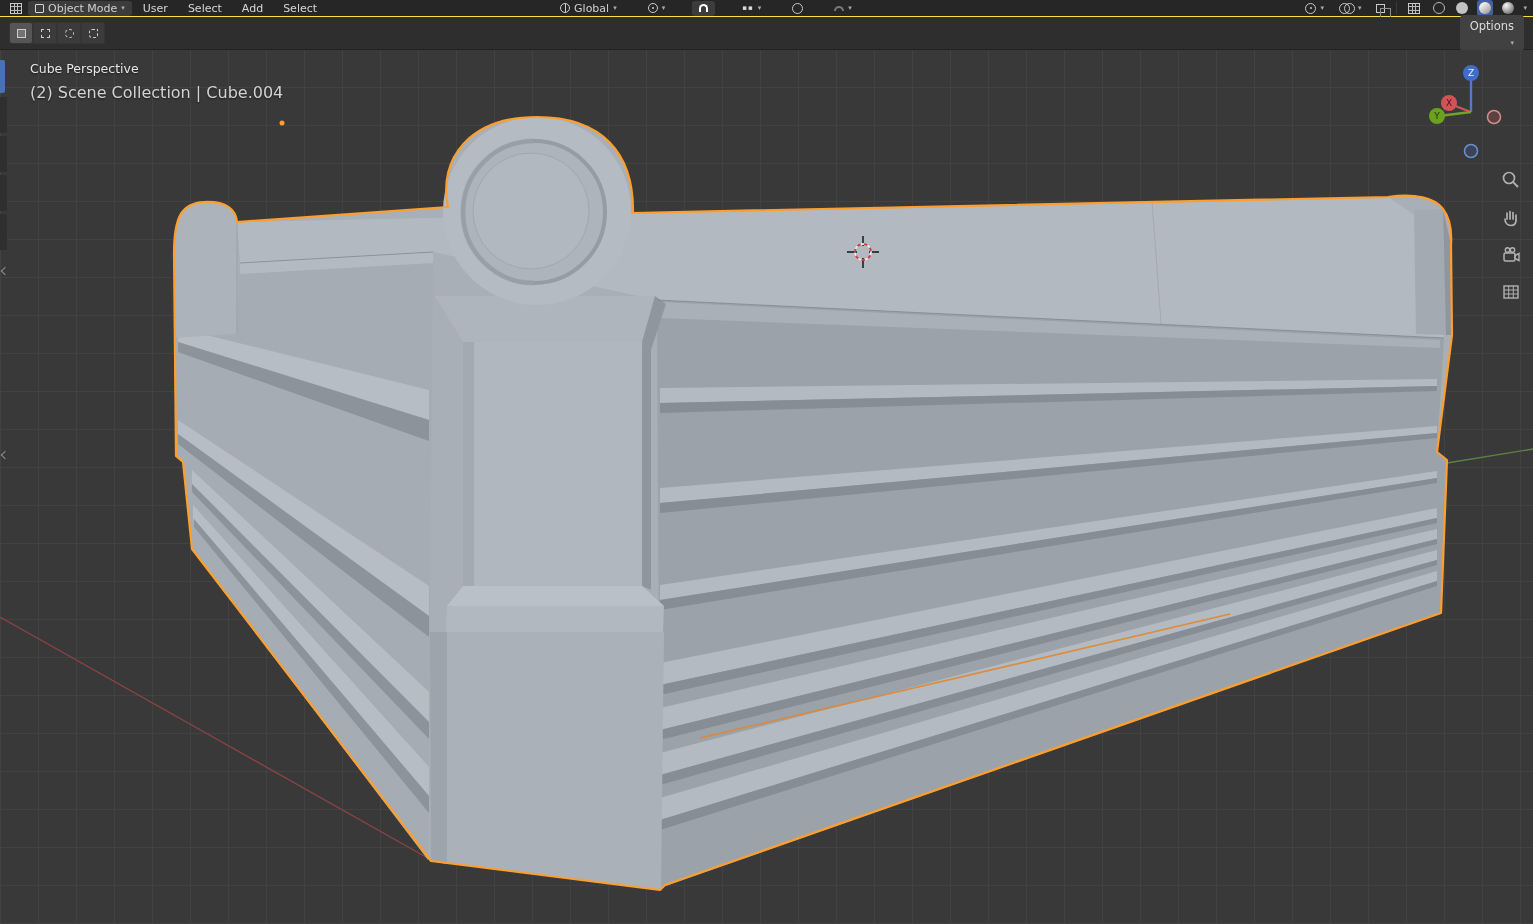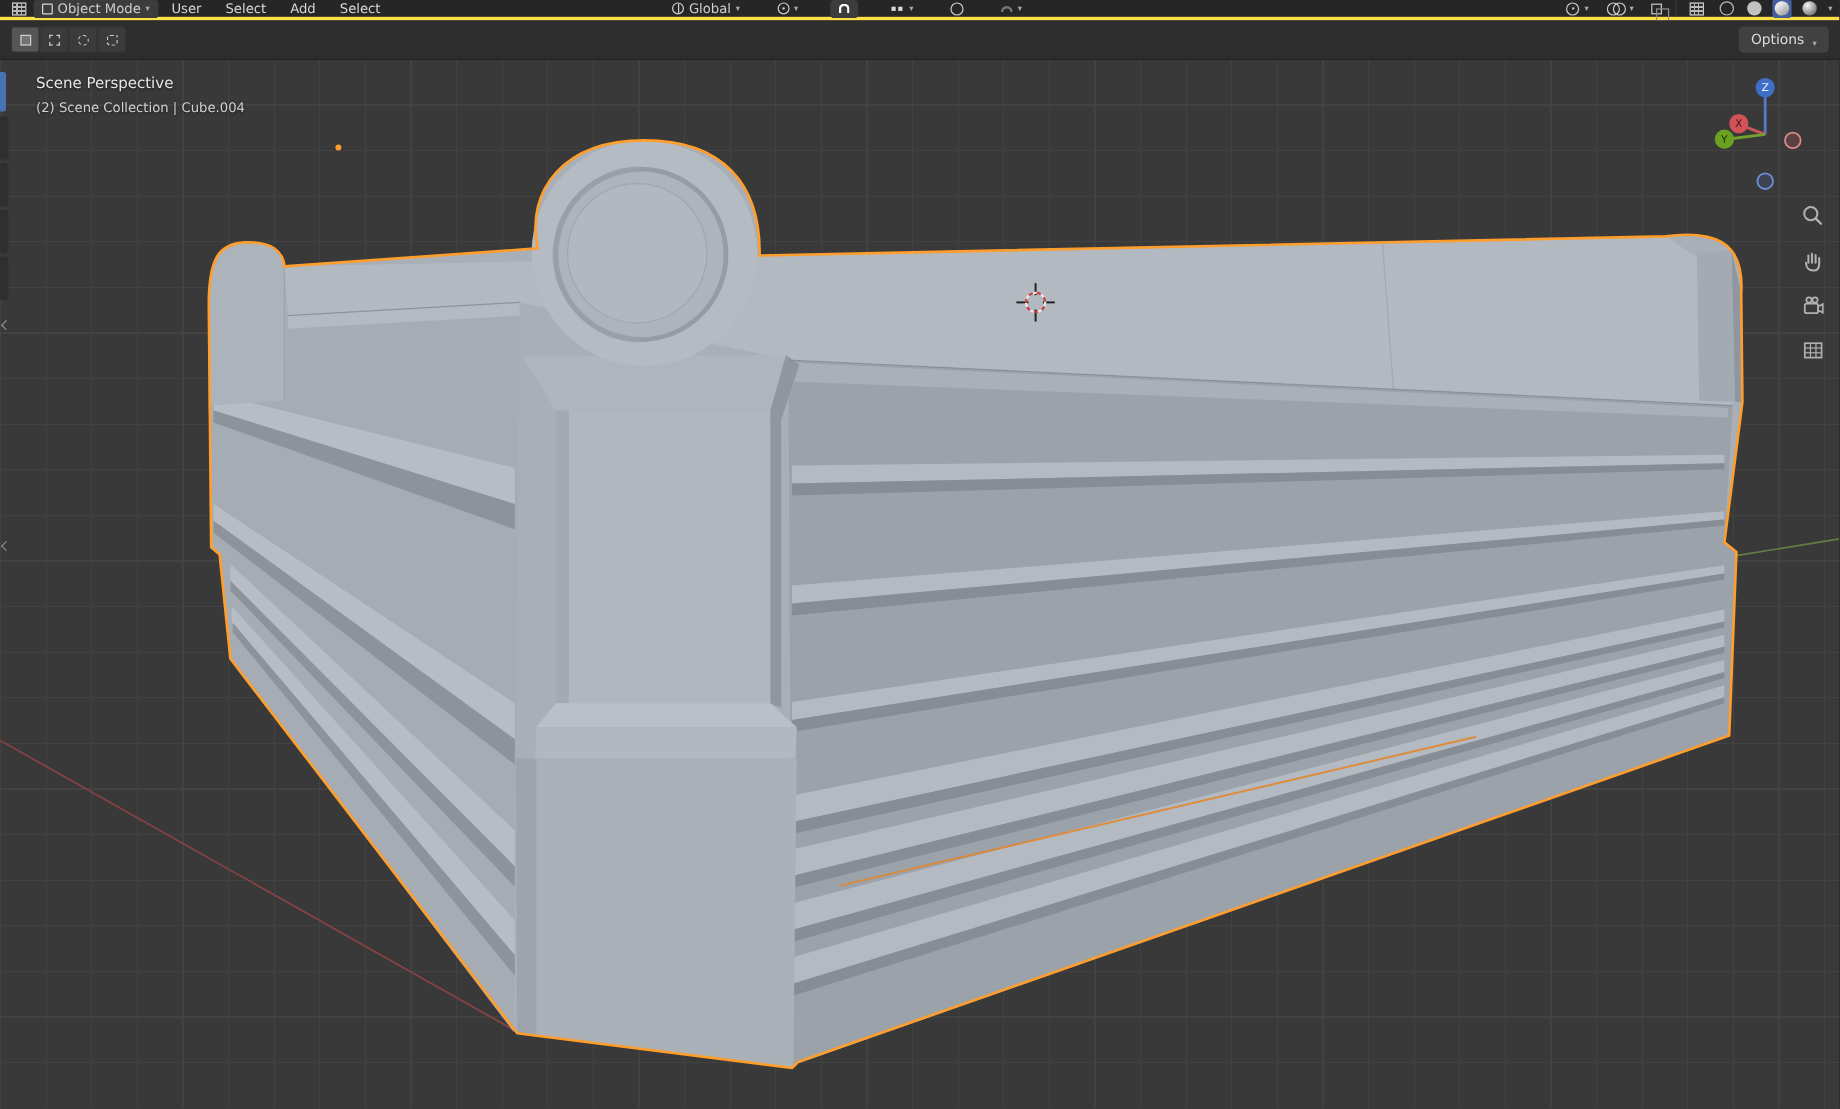--- a/index.html
+++ b/index.html
@@ -2,21 +2,21 @@
 <html><head>
 <meta charset="utf-8">
 <style>
   * { box-sizing: border-box; }
   body { margin:0; background:#1d1d1d; font-family:"DejaVu Sans", sans-serif; }
   .app { position:relative; width:1533px; height:924px; overflow:hidden; background:#393939; }
 
   
   .topbar {
     position:absolute; top:0; left:0; right:0; height:17px;
-    background:#262626; border-bottom:3px solid #fde047;
+    background:#262626; border-bottom:1px solid #fde047;
     display:flex; align-items:center; padding:0 6px; gap:4px;
     color:#cfcfcf; font-size:11px; white-space:nowrap;
   }
   .tb-left, .tb-center, .tb-right { display:flex; align-items:center; }
   .tb-left { gap:2px; }
   .tb-center { margin-left:226px; gap:23px; }
   .tb-right { margin-left:auto; gap:7px; }
   .btn { display:flex; align-items:center; gap:4px; background:transparent; border:none;
          color:inherit; font:inherit; padding:1px 4px; border-radius:3px; height:15px; }
   .btn.raised { background:#3c3c3c; padding:1px 7px; }
@@ -60,35 +60,35 @@
     display:flex; align-items:center; padding:0 9px;
   }
   .sel-group { display:flex; gap:2px; background:#353535; border-radius:3px; padding:1px; }
   .sel-btn { width:22px; height:20px; background:#3b3b3b; border:none; border-radius:2px;
              display:flex; align-items:center; justify-content:center; }
   .sel-btn.active { background:#565656; }
   .sel-glyph { width:9px; height:9px; border:1px dashed #cdcdcd; display:inline-block; }
   .sel-glyph.solid { border-style:solid; background:rgba(205,205,205,.25); }
   .options-btn { margin-left:auto; background:#414141; border:none; border-radius:4px;
                  color:#dcdcdc; font:11.5px "DejaVu Sans", sans-serif;
-                 padding:4px 10px; display:flex; align-items:flex-end; gap:7px; }
+                 padding:4px 10px; display:flex; align-items:flex-end; gap:7px;flex-direction:column; }
 
   
   .viewport {
     position:absolute; top:50px; left:0; width:1533px; height:874px;
     background-color:#393939;
     background-image:
       repeating-linear-gradient(0deg, #424242 0 1px, transparent 1px 38px),
       repeating-linear-gradient(90deg, #424242 0 1px, transparent 1px 38px);
     overflow:hidden;
   }
   .scene-svg { position:absolute; inset:0; width:100%; height:100%; display:block; }
   .vp-head { position:absolute; left:30px; top:11px; color:#e6e6e6; font-size:12.5px;
              text-shadow:0 1px 2px rgba(0,0,0,.55); }
-  .vp-crumb { position:absolute; left:30px; top:33px; color:#d2d2d2; font-size:11px;
+  .vp-crumb { position:absolute; left:30px; top:33px; color:#d2d2d2; font-size:16px;
               text-shadow:0 1px 2px rgba(0,0,0,.55); }
   .gizmo { position:absolute; top:15px; right:12px; width:95px; height:95px; }
   .vp-icon { position:absolute; right:10px; width:24px; height:24px;
              display:flex; align-items:center; justify-content:center; opacity:.85; }
 
   .lt-blue { position:absolute; left:0; top:10px; width:5px; height:33px; background:#4772b3; border-radius:0 2px 2px 0; }
   .lt-tab  { position:absolute; left:0; width:7px; height:36px; background:#2f2f2f; border-radius:0 2px 2px 0; }
   .lt-chev { position:absolute; left:2px; width:6px; height:6px;
              border-left:1.5px solid #8f8f8f; border-bottom:1.5px solid #8f8f8f; transform:rotate(45deg); }
 </style>
@@ -284,21 +284,21 @@
       <g>
         <line x1="863" y1="236" x2="863" y2="246" stroke="#1f1f1f" stroke-width="1.6"></line>
         <line x1="863" y1="258" x2="863" y2="268" stroke="#1f1f1f" stroke-width="1.6"></line>
         <line x1="847" y1="252" x2="857" y2="252" stroke="#1f1f1f" stroke-width="1.6"></line>
         <line x1="869" y1="252" x2="879" y2="252" stroke="#1f1f1f" stroke-width="1.6"></line>
         <circle cx="863" cy="252" r="8" fill="none" stroke="#e8e8e8" stroke-width="1.8" stroke-dasharray="3.5 3.5"></circle>
         <circle cx="863" cy="252" r="8" fill="none" stroke="#cf3d3d" stroke-width="1.8" stroke-dasharray="3.5 3.5" stroke-dashoffset="3.5"></circle>
       </g>
     </svg>
 
-    <div class="vp-head">Scene Perspective</div>
+    <div class="vp-head">Cube Perspective</div>
     <div class="vp-crumb">(2) Scene Collection | Cube.004</div>
 
     <svg class="gizmo" viewBox="0 0 95 95">
       <line x1="45" y1="47" x2="45" y2="10" stroke="#5578c8" stroke-width="2.4"></line>
       <line x1="45" y1="47" x2="24" y2="39" stroke="#c9565b" stroke-width="2.4"></line>
       <line x1="45" y1="47" x2="13" y2="51" stroke="#74a02c" stroke-width="2.4"></line>
       <circle cx="68" cy="52" r="6.5" fill="rgba(200,90,95,.25)" stroke="#d98a8d" stroke-width="1.5"></circle>
       <circle cx="45" cy="86" r="6.5" fill="rgba(70,100,160,.25)" stroke="#6b8fd6" stroke-width="1.5"></circle>
       <g>
         <circle cx="45" cy="8" r="8" fill="#3f6ec9"></circle>

